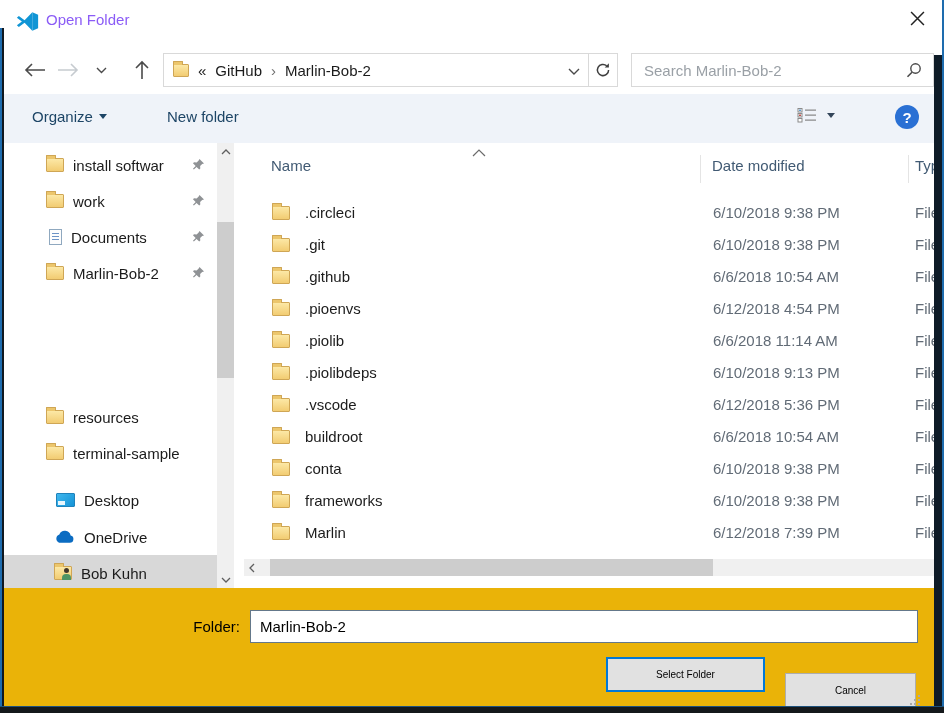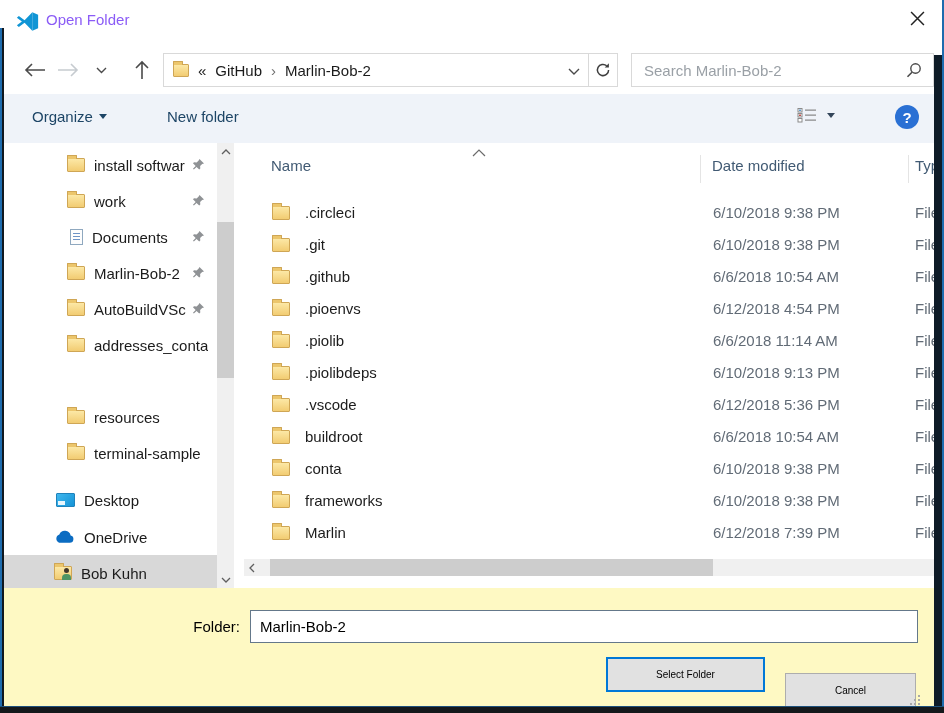--- a/index.html
+++ b/index.html
@@ -43,21 +43,21 @@
 
   
   .content { position:absolute; left:4px; top:143px; right:10px; height:445px; background:#fff; overflow:hidden; }
 
   
   .sidebar { position:absolute; left:0; top:0; width:213px; bottom:0; overflow:hidden; }
   .side-item { position:absolute; left:0; width:213px; height:36px; display:flex; align-items:center; }
   .side-item.sel { background:#d8d8d8; }
   .side-item .lbl { margin-left:9px; white-space:nowrap; overflow:hidden; color:#1b1b1b; }
   .side-item .pin { position:absolute; left:188px; top:10px; }
-  .pad-q  { padding-left:63px; }
+  .pad-q  { padding-left:42px; }
   .pad-d0 { padding-left:52px; }
   .pad-d1 { padding-left:50px; }
 
   
   .fico { position:relative; width:18px; height:14px; flex:none; background:linear-gradient(180deg,#fce8a6 0%,#f2cc72 100%); border:1px solid #cfa655; border-radius:1px; }
   .fico::before { content:""; position:absolute; top:-4px; left:-1px; width:8px; height:3px; background:#ecc66c; border:1px solid #cfa655; border-bottom:none; border-radius:1px 1px 0 0; }
   .fico.small { width:16px; height:13px; }
   .dico { position:relative; width:13px; height:16px; flex:none; background:#fdfdfd; border:1px solid #8fa8bf; margin-left:3px; }
   .dico::after { content:""; position:absolute; left:2px; right:2px; top:3px; height:9px; background:repeating-linear-gradient(to bottom,#6d93c6 0 1px,transparent 1px 3px); }
   .deskico { position:relative; width:19px; height:14px; flex:none; background:linear-gradient(135deg,#3fb7ee 0%,#1593d6 100%); border:1px solid #1f82bb; border-radius:1px; }
@@ -81,21 +81,21 @@
   .fname { position:absolute; left:61px; top:6px; color:#1c1c1c; white-space:nowrap; }
   .fdate { position:absolute; left:469px; top:6px; color:#616b76; white-space:nowrap; }
   .ftype { position:absolute; left:671px; top:6px; color:#616b76; white-space:nowrap; }
 
   
   .hscroll { position:absolute; left:0; right:0; top:416px; height:17px; background:#f0f0f0; }
   .hscroll .harrow { position:absolute; left:0; top:0; width:16px; height:17px; display:flex; align-items:center; justify-content:center; }
   .hscroll .hthumb { position:absolute; left:26px; top:0; width:443px; height:17px; background:#cdcdcd; }
 
   
-  .footer { position:absolute; left:4px; right:10px; bottom:0; height:125px; background:#fef9c3; }
+  .footer { position:absolute; left:4px; right:10px; bottom:0; height:125px; background:#eab308; }
   .flabel { position:absolute; left:150px; top:30px; width:86px; text-align:right; color:#000; }
   .finput { position:absolute; left:246px; top:22px; width:668px; height:33px; border:1px solid #64788a; background:#fff; font-family:"Liberation Sans",sans-serif; font-size:15px; padding-left:9px; color:#000; outline:none; }
   .btn { position:absolute; top:69px; height:35px; background:#e1e1e1; font-family:"Liberation Sans",sans-serif; font-size:10px; color:#000; display:flex; align-items:center; justify-content:center; }
   .btn-default { left:602px; width:159px; border:2px solid #0078d7; }
   .btn-plain { left:781px; width:131px; border:1px solid #adadad;margin-top:16px; }
   .grip { position:absolute; right:14px; bottom:8px; width:11px; height:11px; }
   .grip i { position:absolute; width:2px; height:2px; background:#a9a9a9; }
 </style>
 </head>
 <body>
@@ -214,31 +214,20 @@
               <path fill="#8f9295" d="M9.2 1.2 14.8 6.8 12.5 7.3 10 9.8 10.2 13 8.9 14.3 5.6 11 2.3 14.3 1.2 13.2 4.5 9.9 1.2 6.6 2.5 5.3 5.7 5.5 8.2 3z"></path>
             </svg></span>
       </div>
       <div class="side-item pad-q" style="top:112px">
         <span class="fico"></span>
           <span class="lbl">Marlin-Bob-2</span>
         <span class="pin"><svg width="13" height="13" viewBox="0 0 16 16">
               <path fill="#8f9295" d="M9.2 1.2 14.8 6.8 12.5 7.3 10 9.8 10.2 13 8.9 14.3 5.6 11 2.3 14.3 1.2 13.2 4.5 9.9 1.2 6.6 2.5 5.3 5.7 5.5 8.2 3z"></path>
             </svg></span>
       </div>
-      <div class="side-item pad-q" style="top:148px">
-        <span class="fico"></span>
-          <span class="lbl">AutoBuildVSc</span>
-        <span class="pin"><svg width="13" height="13" viewBox="0 0 16 16">
-              <path fill="#8f9295" d="M9.2 1.2 14.8 6.8 12.5 7.3 10 9.8 10.2 13 8.9 14.3 5.6 11 2.3 14.3 1.2 13.2 4.5 9.9 1.2 6.6 2.5 5.3 5.7 5.5 8.2 3z"></path>
-            </svg></span>
-      </div>
-      <div class="side-item pad-q" style="top:184px">
-        <span class="fico"></span>
-          <span class="lbl">addresses_conta</span>
-      </div>
       <div class="side-item pad-q" style="top:256px">
         <span class="fico"></span>
           <span class="lbl">resources</span>
       </div>
       <div class="side-item pad-q" style="top:292px">
         <span class="fico"></span>
           <span class="lbl">terminal-sample</span>
       </div>
       <div class="side-item pad-d0" style="top:339px">
         <span class="deskico"></span>

